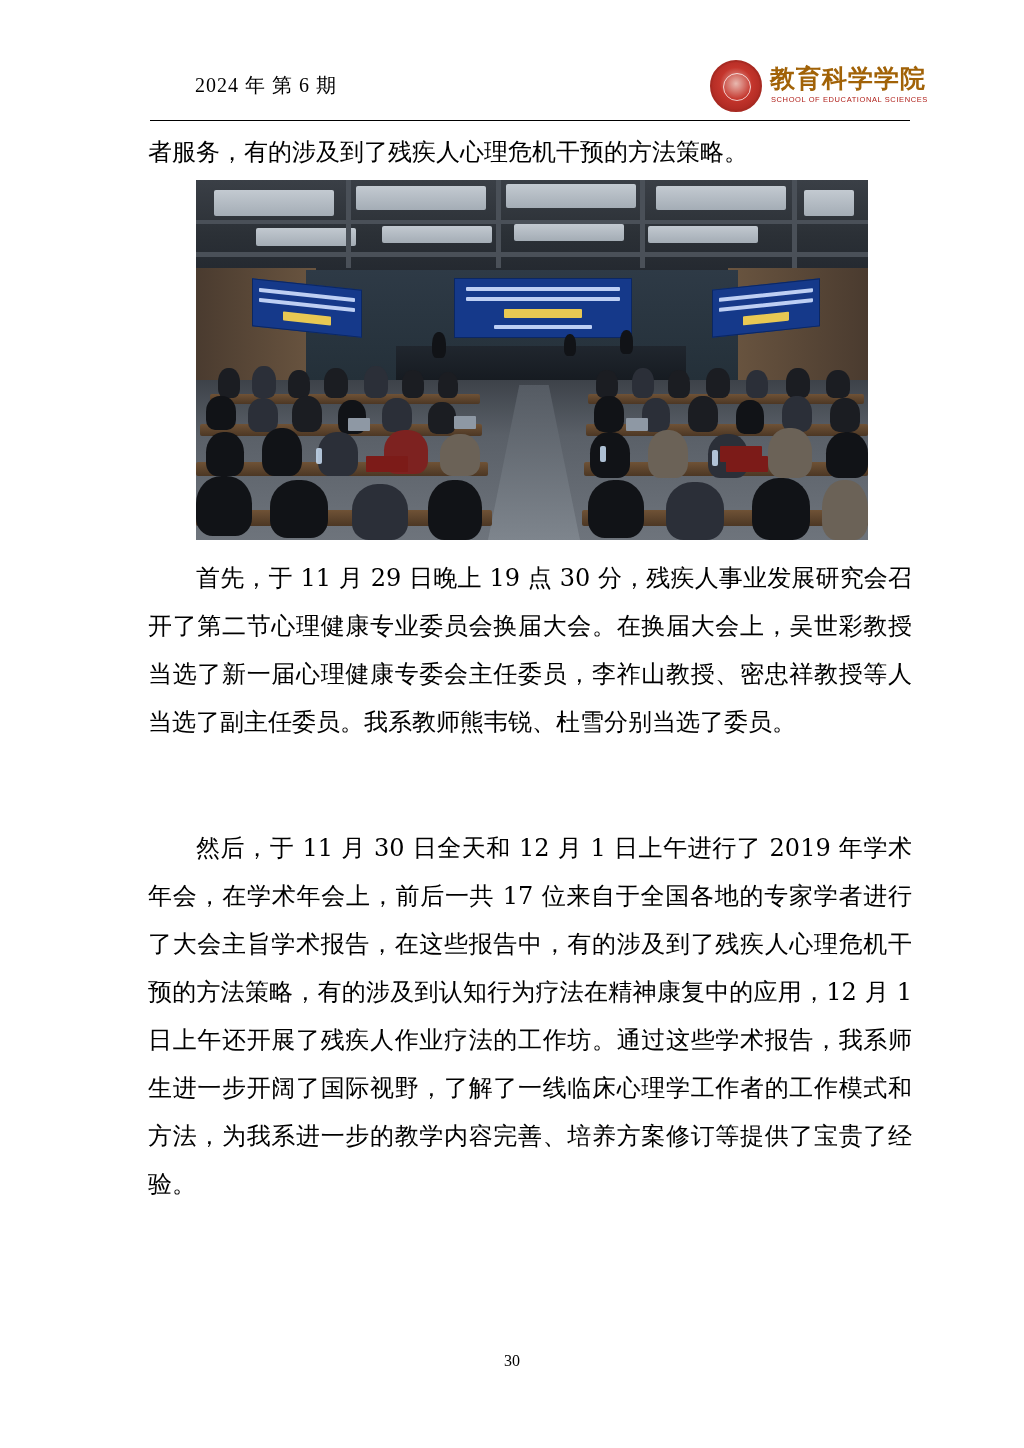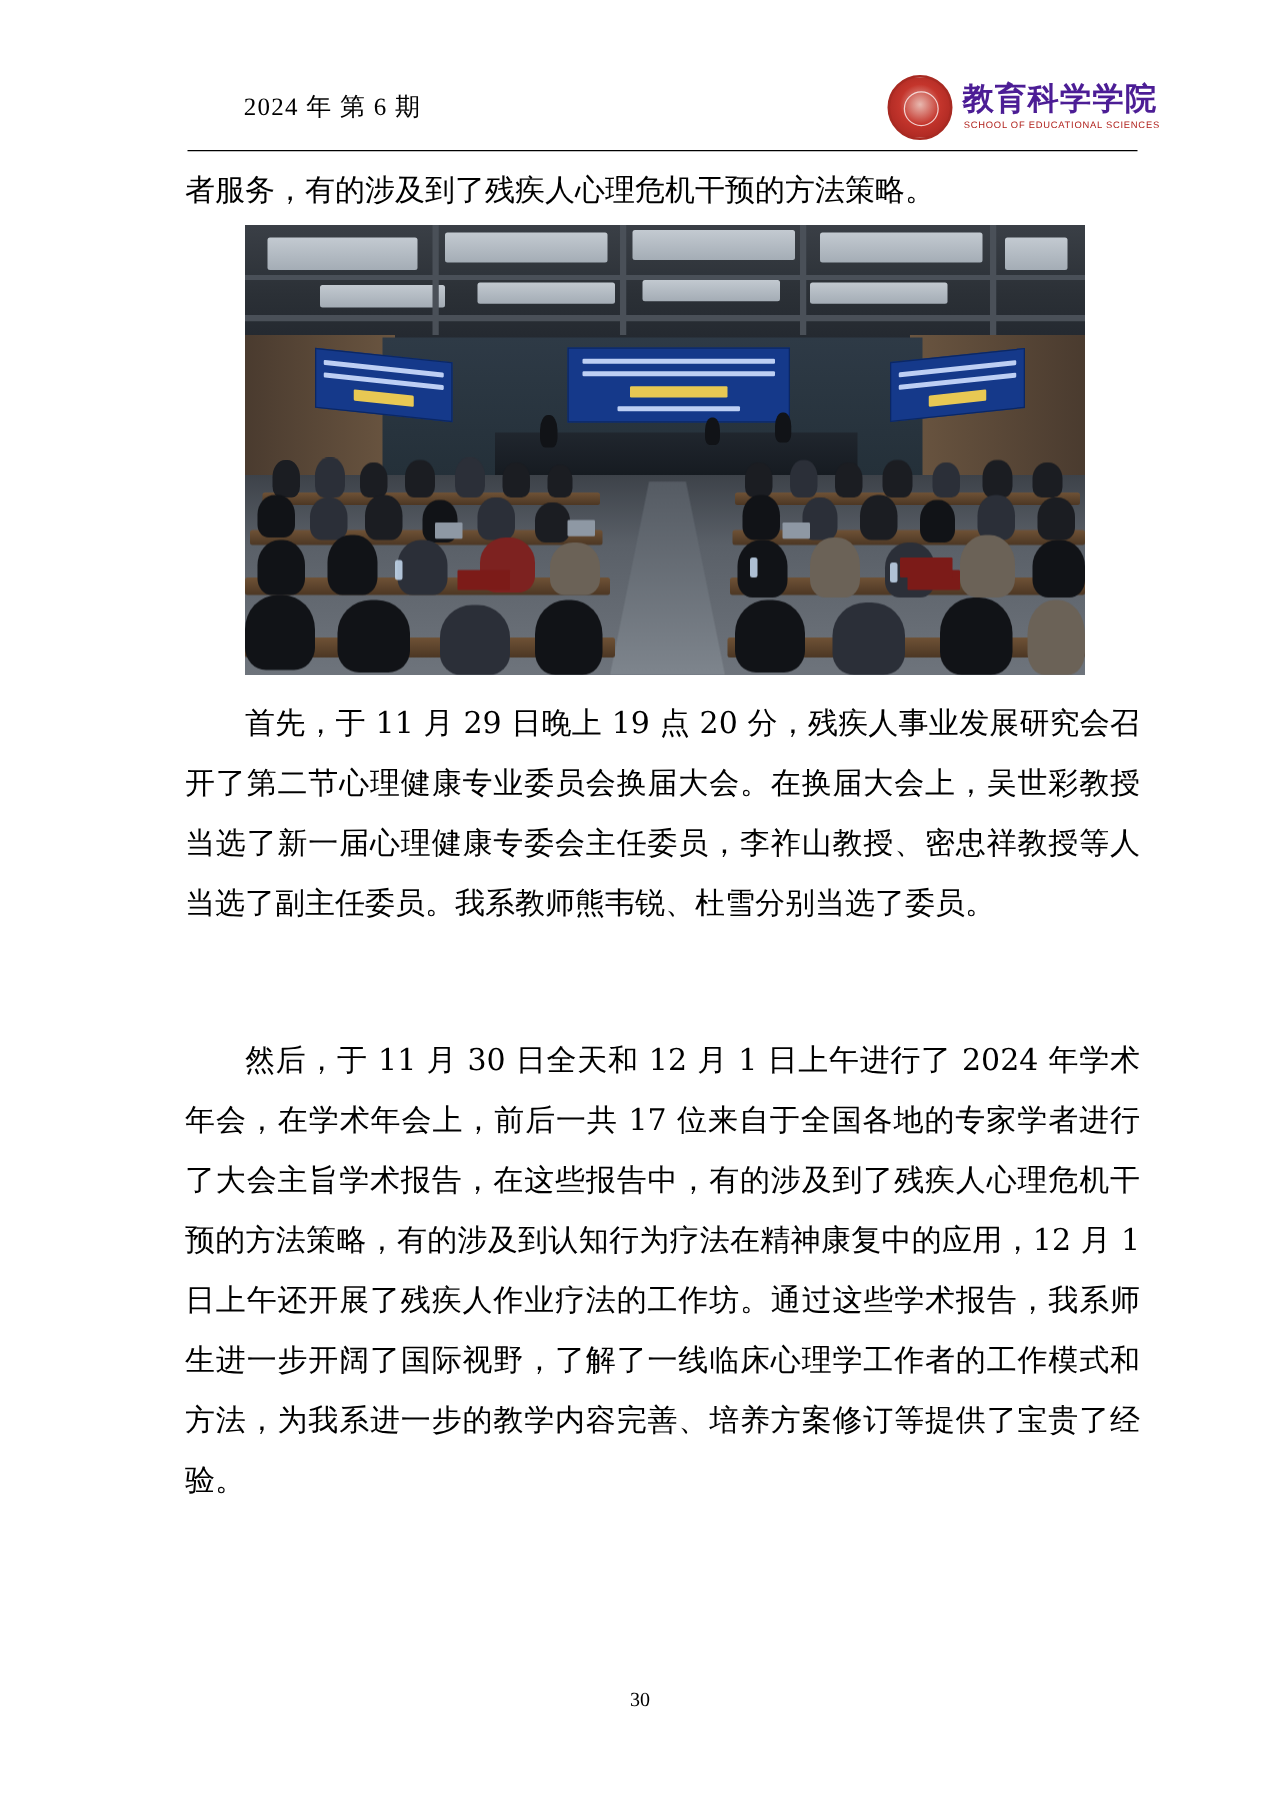--- a/index.html
+++ b/index.html
@@ -75,21 +75,21 @@
     margin-top: -13px;
     border-radius: 50%;
     border: 1.5px solid rgba(255,255,255,0.75);
   }
   .logo-cn {
     position: absolute;
     left: 60px;
     top: 4px;
     font-size: 25px;
     font-weight: bold;
-    color: #4c1d95;
+    color: #a16207;
     font-family: "DejaVu Serif", "Liberation Serif", serif;
     letter-spacing: 1px;
     white-space: nowrap;
   }
   .logo-en {
     position: absolute;
     left: 61px;
     top: 37px;
     font-size: 7.5px;
     color: #b0201b;
@@ -381,19 +381,19 @@
     <div class="bottle" style="left:404px; top:266px;"></div>
     <div class="bottle" style="left:516px; top:270px;"></div>
     <div class="laptop" style="left:152px; top:238px;"></div>
     <div class="laptop" style="left:258px; top:236px;"></div>
     <div class="laptop" style="left:430px; top:238px;"></div>
     <div class="nameplate" style="left:170px; top:276px;"></div>
     <div class="nameplate" style="left:530px; top:276px;"></div>
     <div class="nameplate" style="left:524px; top:266px;"></div>
   </div>
 
-  <div class="para p-first indent">首先，于 11 月 29 日晚上 19 点 20 分，残疾人事业发展研究会召开了第二节心理健康专业委员会换届大会。在换届大会上，吴世彩教授当选了新一届心理健康专委会主任委员，李祚山教授、密忠祥教授等人当选了副主任委员。我系教师熊韦锐、杜雪分别当选了委员。</div>
-
-  <div class="para p-then indent">然后，于 11 月 30 日全天和 12 月 1 日上午进行了 2024 年学术年会，在学术年会上，前后一共 17 位来自于全国各地的专家学者进行了大会主旨学术报告，在这些报告中，有的涉及到了残疾人心理危机干预的方法策略，有的涉及到认知行为疗法在精神康复中的应用，12 月 1 日上午还开展了残疾人作业疗法的工作坊。通过这些学术报告，我系师生进一步开阔了国际视野，了解了一线临床心理学工作者的工作模式和方法，为我系进一步的教学内容完善、培养方案修订等提供了宝贵了经验。</div>
+  <div class="para p-first indent">首先，于 11 月 29 日晚上 19 点 30 分，残疾人事业发展研究会召开了第二节心理健康专业委员会换届大会。在换届大会上，吴世彩教授当选了新一届心理健康专委会主任委员，李祚山教授、密忠祥教授等人当选了副主任委员。我系教师熊韦锐、杜雪分别当选了委员。</div>
+
+  <div class="para p-then indent">然后，于 11 月 30 日全天和 12 月 1 日上午进行了 2019 年学术年会，在学术年会上，前后一共 17 位来自于全国各地的专家学者进行了大会主旨学术报告，在这些报告中，有的涉及到了残疾人心理危机干预的方法策略，有的涉及到认知行为疗法在精神康复中的应用，12 月 1 日上午还开展了残疾人作业疗法的工作坊。通过这些学术报告，我系师生进一步开阔了国际视野，了解了一线临床心理学工作者的工作模式和方法，为我系进一步的教学内容完善、培养方案修订等提供了宝贵了经验。</div>
 
   <div class="page-number">30</div>
 
 </div>
 
 </body></html>

